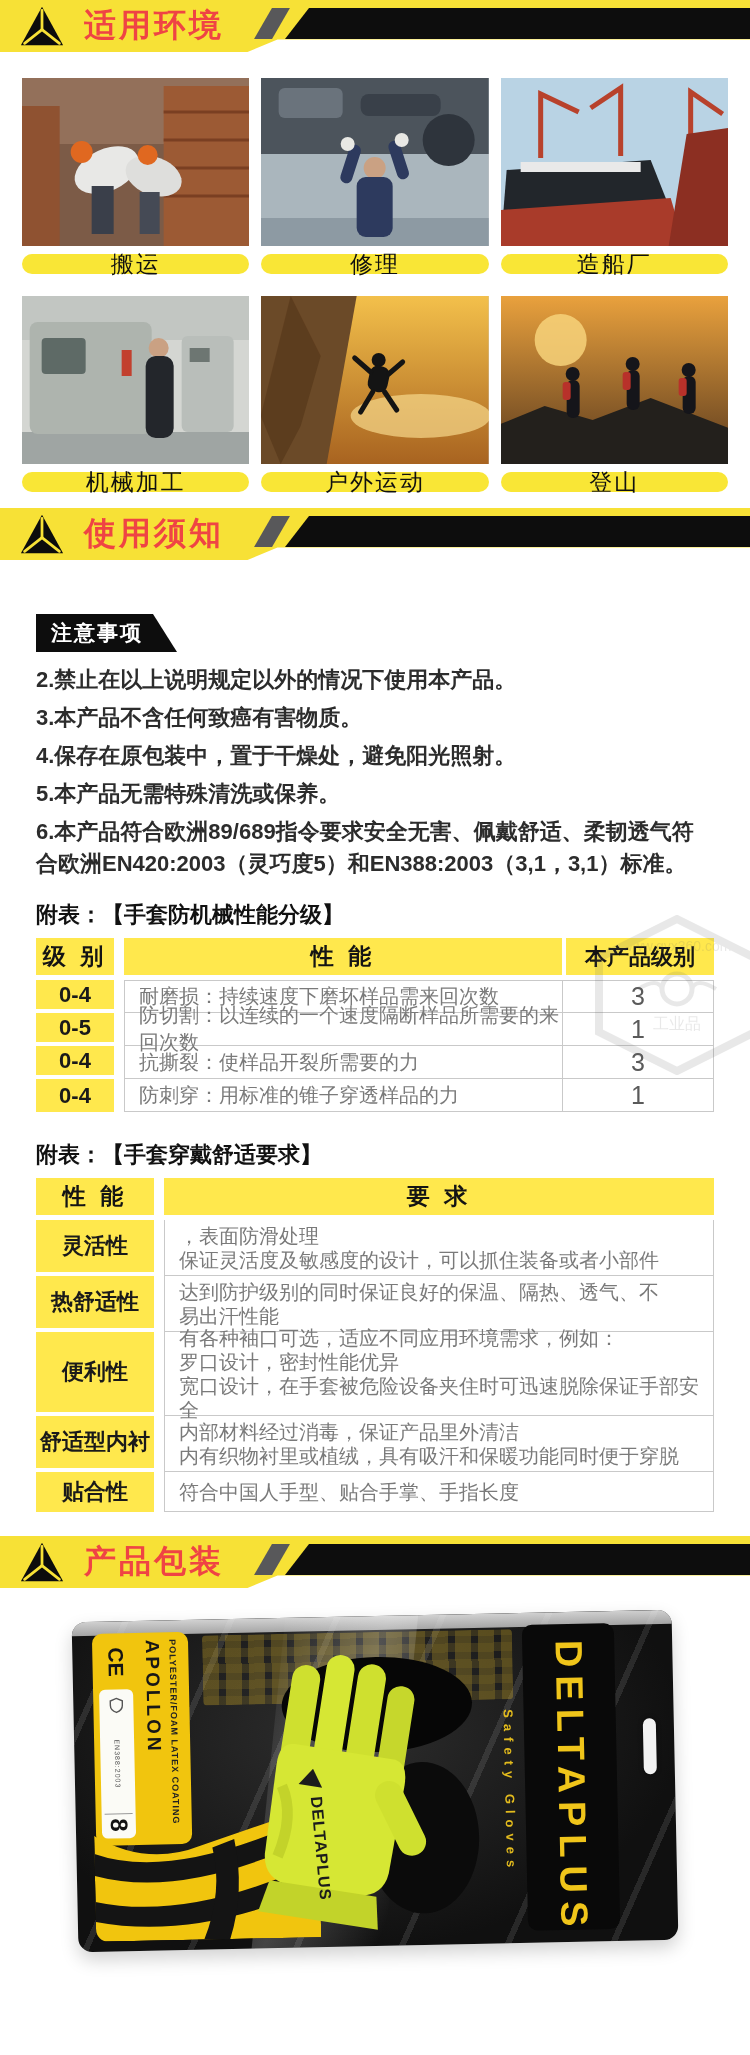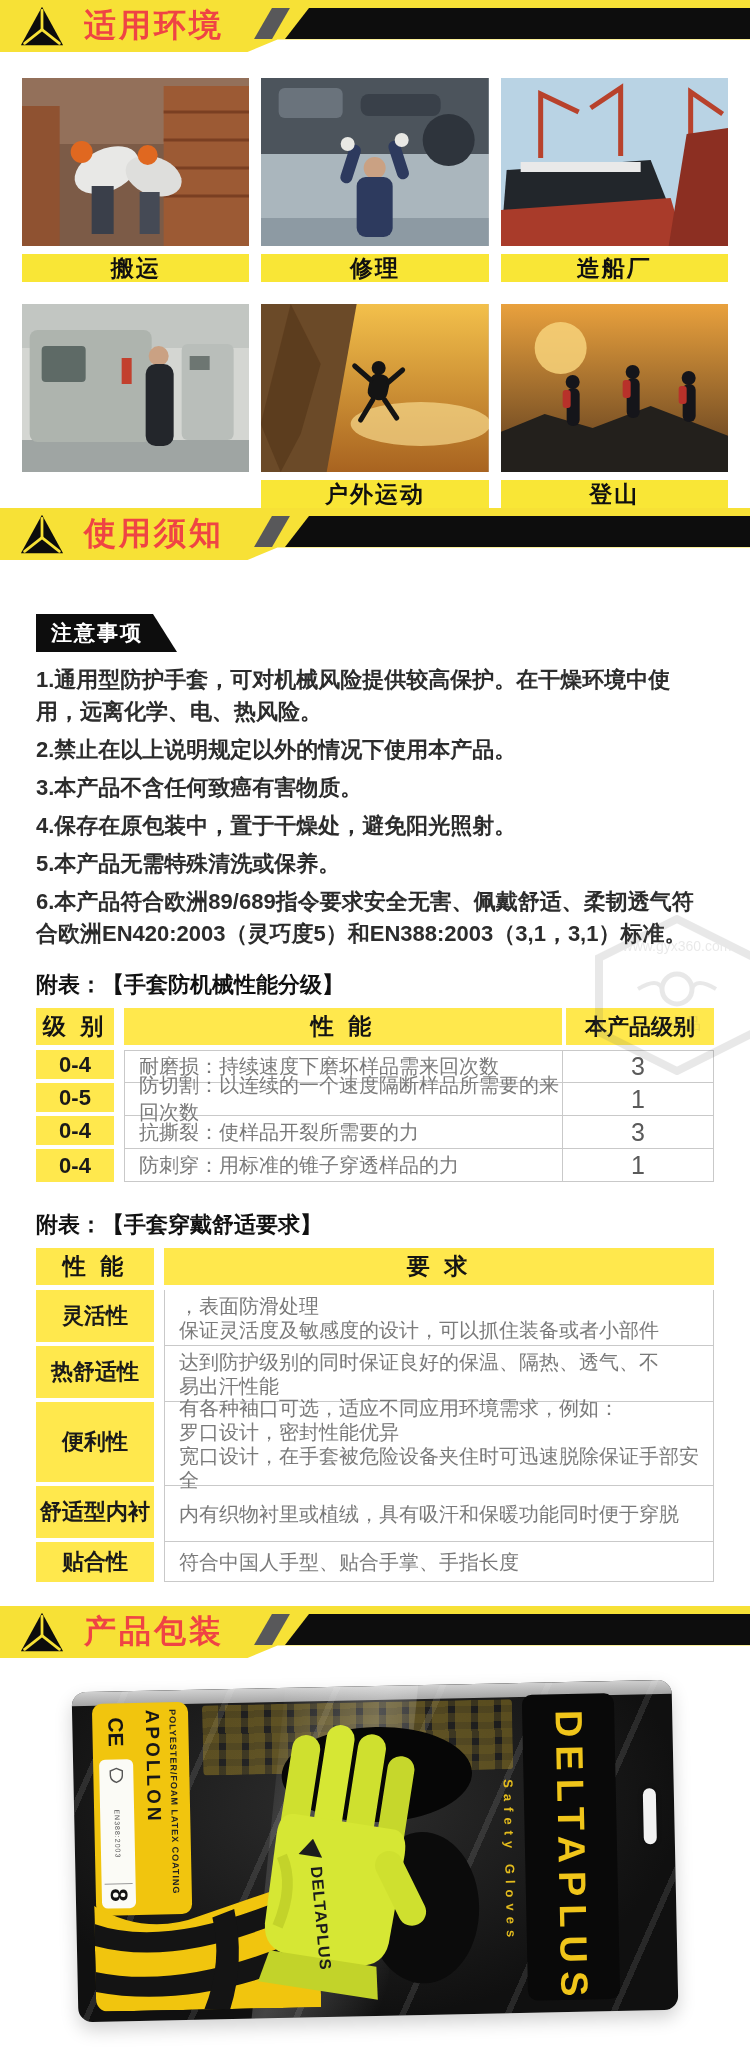--- a/index.html
+++ b/index.html
@@ -22,23 +22,23 @@
   .band-logo{position:absolute; left:20px; top:4px; width:44px; height:44px;}
   .band-title{position:absolute; left:84px; top:50%; transform:translateY(-50%);
     font-size:32px; font-weight:bold; color:#ef4444; letter-spacing:3px; white-space:nowrap;}
 
   
   .env-grid{margin:26px 22px 0; display:grid; grid-template-columns:repeat(3,1fr);
     column-gap:12px; row-gap:22px;}
   .env-cell{display:flex; flex-direction:column;}
   .env-photo{height:168px; overflow:hidden; background:#ccc;}
   .env-photo svg{width:100%; height:100%; display:block;}
-  .env-tag{margin-top:8px; height:28px; background:var(--label-yellow); display:flex;
-    align-items:center; justify-content:center; font-size:23px; font-weight:bold; color:#101010;
-    letter-spacing:2px;}
+  .env-tag{margin-top:8px; height:20px; background:var(--label-yellow); display:flex;
+    align-items:center; justify-content:center; font-size:23px; font-weight:normal; color:#101010;
+    letter-spacing:2px;border-radius:13px;}
 
   
   .notice-badge{display:inline-block; margin:54px 0 0 36px; background:var(--black); color:#fff;
     font-size:21px; font-weight:bold; letter-spacing:2px; padding:5px 34px 5px 15px;
     clip-path:polygon(0 0,calc(100% - 24px) 0,100% 100%,0 100%);}
   .notes{margin:12px 36px 0;}
   .note{font-size:22px; line-height:32px; font-weight:600; color:#2c2c2c; margin-bottom:6px;}
 
   
   .tcaption{margin:20px 36px 8px; font-size:22px; font-weight:bold; color:#111;}
@@ -209,20 +209,21 @@
           <rect y="136" width="228" height="32" fill="#9fa5a3"></rect>
           <rect x="8" y="26" width="122" height="112" rx="8" fill="#aeb4ae"></rect>
           <rect x="20" y="42" width="44" height="36" rx="4" fill="#5e6a66"></rect>
           <rect x="100" y="54" width="10" height="26" fill="#c2402e"></rect>
           <rect x="160" y="40" width="52" height="96" rx="6" fill="#b9beba"></rect>
           <rect x="168" y="52" width="20" height="14" fill="#6d7672"></rect>
           <circle cx="137" cy="52" r="10" fill="#caa183"></circle>
           <rect x="124" y="60" width="28" height="82" rx="10" fill="#23262b"></rect>
         </svg>
       </div>
+      <div class="env-tag">机械加工</div>
     </div>
 
     <div class="env-cell">
       <div class="env-photo">
         <svg viewBox="0 0 228 168" preserveAspectRatio="xMidYMid slice">
           <defs>
               <linearGradient id="g5" x1="0" y1="0" x2="0" y2="1">
             <stop offset="0" stop-color="#f3c04b"></stop>
                 <stop offset="1" stop-color="#a86320"></stop>
               </linearGradient>
@@ -269,39 +270,38 @@
               <rect x="122" y="76" width="8" height="18" rx="3"></rect>
               <rect x="178" y="82" width="8" height="18" rx="3"></rect>
           </g>
         </svg>
       </div>
       <div class="env-tag">登山</div>
     </div>
   </div>
 
   
-  <div class="band" style="text-align:right;">
+  <div class="band" style="margin-top:16px;text-align:right;">
     <div class="band-bg"></div>
     <div class="band-accent"></div>
     <div class="band-bar"></div>
     <svg class="band-logo" viewBox="0 0 48 46">
       <polygon points="24,2 47,44 1,44" fill="#0c0c0c"></polygon>
       <g stroke="#F7E136" stroke-width="3" stroke-linecap="round">
         <line x1="24" y1="27" x2="24" y2="6"></line>
           <line x1="24" y1="27" x2="5" y2="42"></line>
           <line x1="24" y1="27" x2="43" y2="42"></line>
       </g>
     </svg>
     <div class="band-title">使用须知</div>
   </div>
 
   
   <div class="notice-badge">注意事项</div>
   <div class="notes">
-    <div class="note">1.通用型防护手套，可对机械风险提供较高保护。在干燥环境中使用，远离化学、电、热风险。</div>
     <div class="note">2.禁止在以上说明规定以外的情况下使用本产品。</div>
     <div class="note">3.本产品不含任何致癌有害物质。</div>
     <div class="note">4.保存在原包装中，置于干燥处，避免阳光照射。</div>
     <div class="note">5.本产品无需特殊清洗或保养。</div>
     <div class="note">6.本产品符合欧洲89/689指令要求安全无害、佩戴舒适、柔韧透气符合欧洲EN420:2003（灵巧度5）和EN388:2003（3,1，3,1）标准。</div>
   </div>
 
   
   <div class="tcaption">附表：【手套防机械性能分级】</div>
   <div class="tbl tbl1">
@@ -356,20 +356,21 @@
     <div class="gut"></div>
     <div class="req">
       <div>有各种袖口可选，适应不同应用环境需求，例如：</div>
       <div>罗口设计，密封性能优异</div>
       <div>宽口设计，在手套被危险设备夹住时可迅速脱除保证手部安全</div>
     </div>
 
     <div class="lvl">舒适型内衬</div>
     <div class="gut"></div>
     <div class="req">
+      <div>内部材料经过消毒，保证产品里外清洁</div>
       <div>内有织物衬里或植绒，具有吸汗和保暖功能同时便于穿脱</div>
     </div>
 
     <div class="lvl last">贴合性</div>
     <div class="gut"></div>
     <div class="req">
       <div>符合中国人手型、贴合手掌、手指长度</div>
     </div>
   </div>
 

